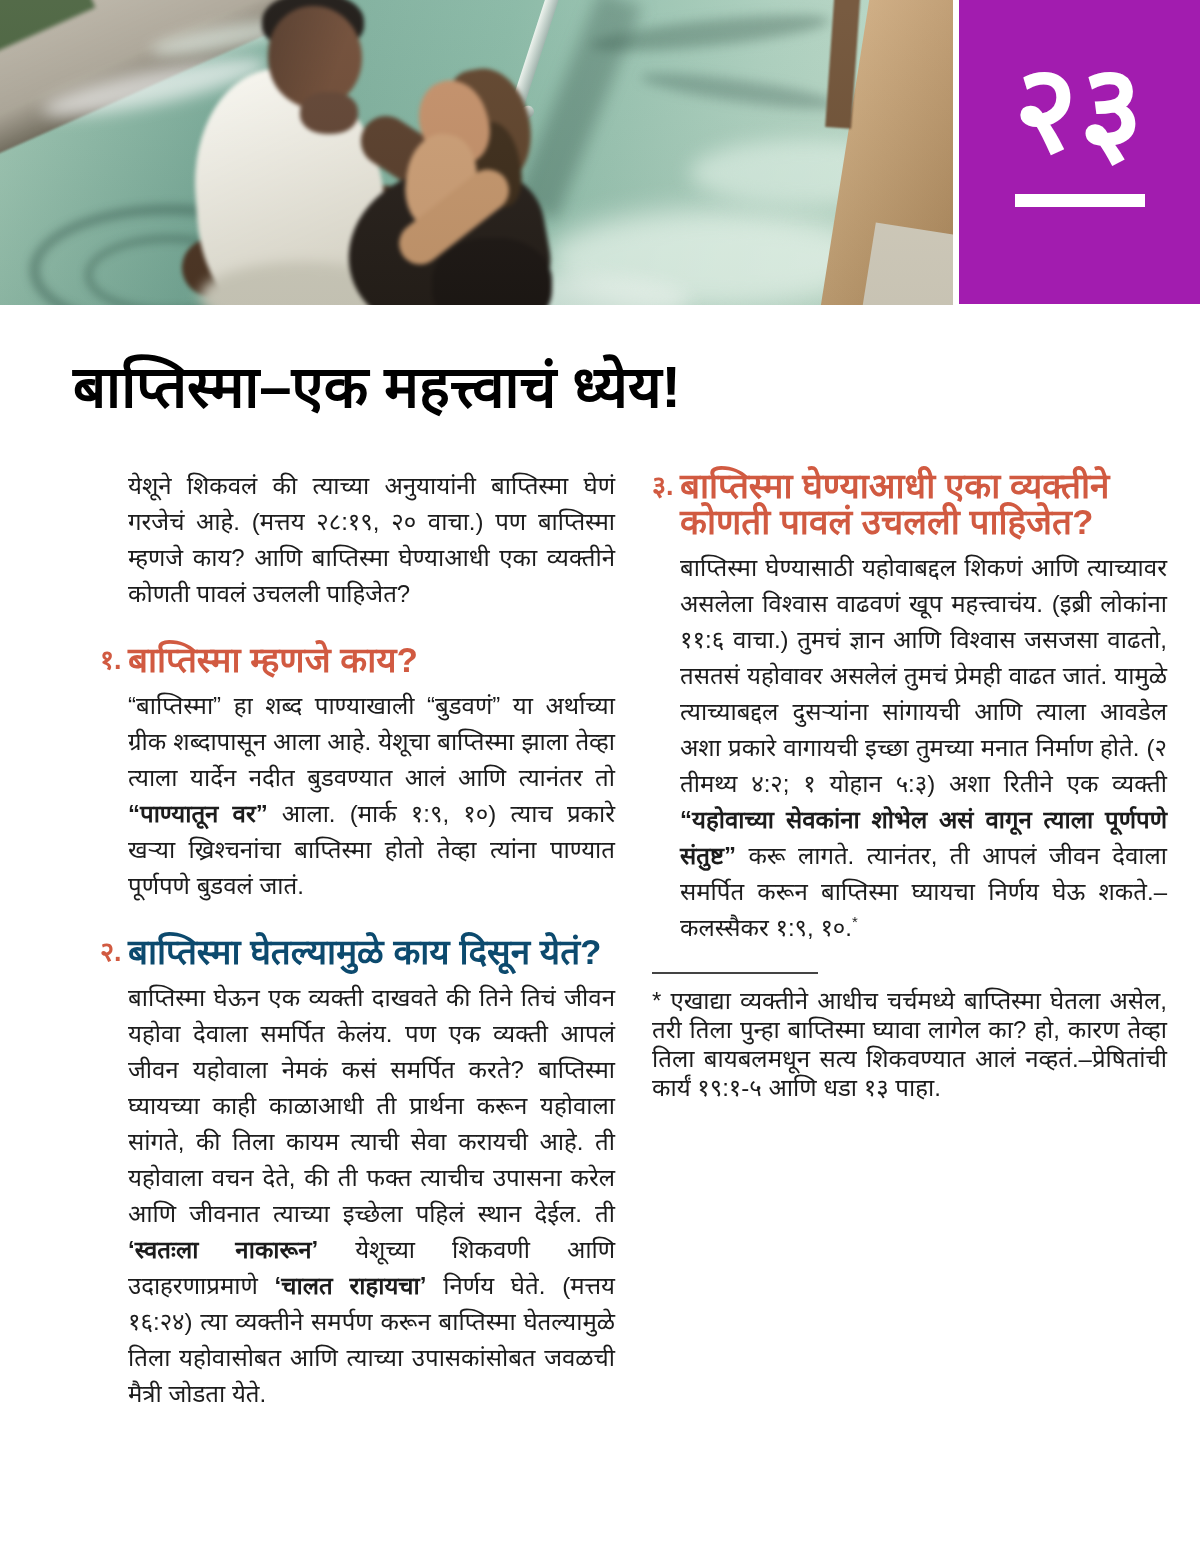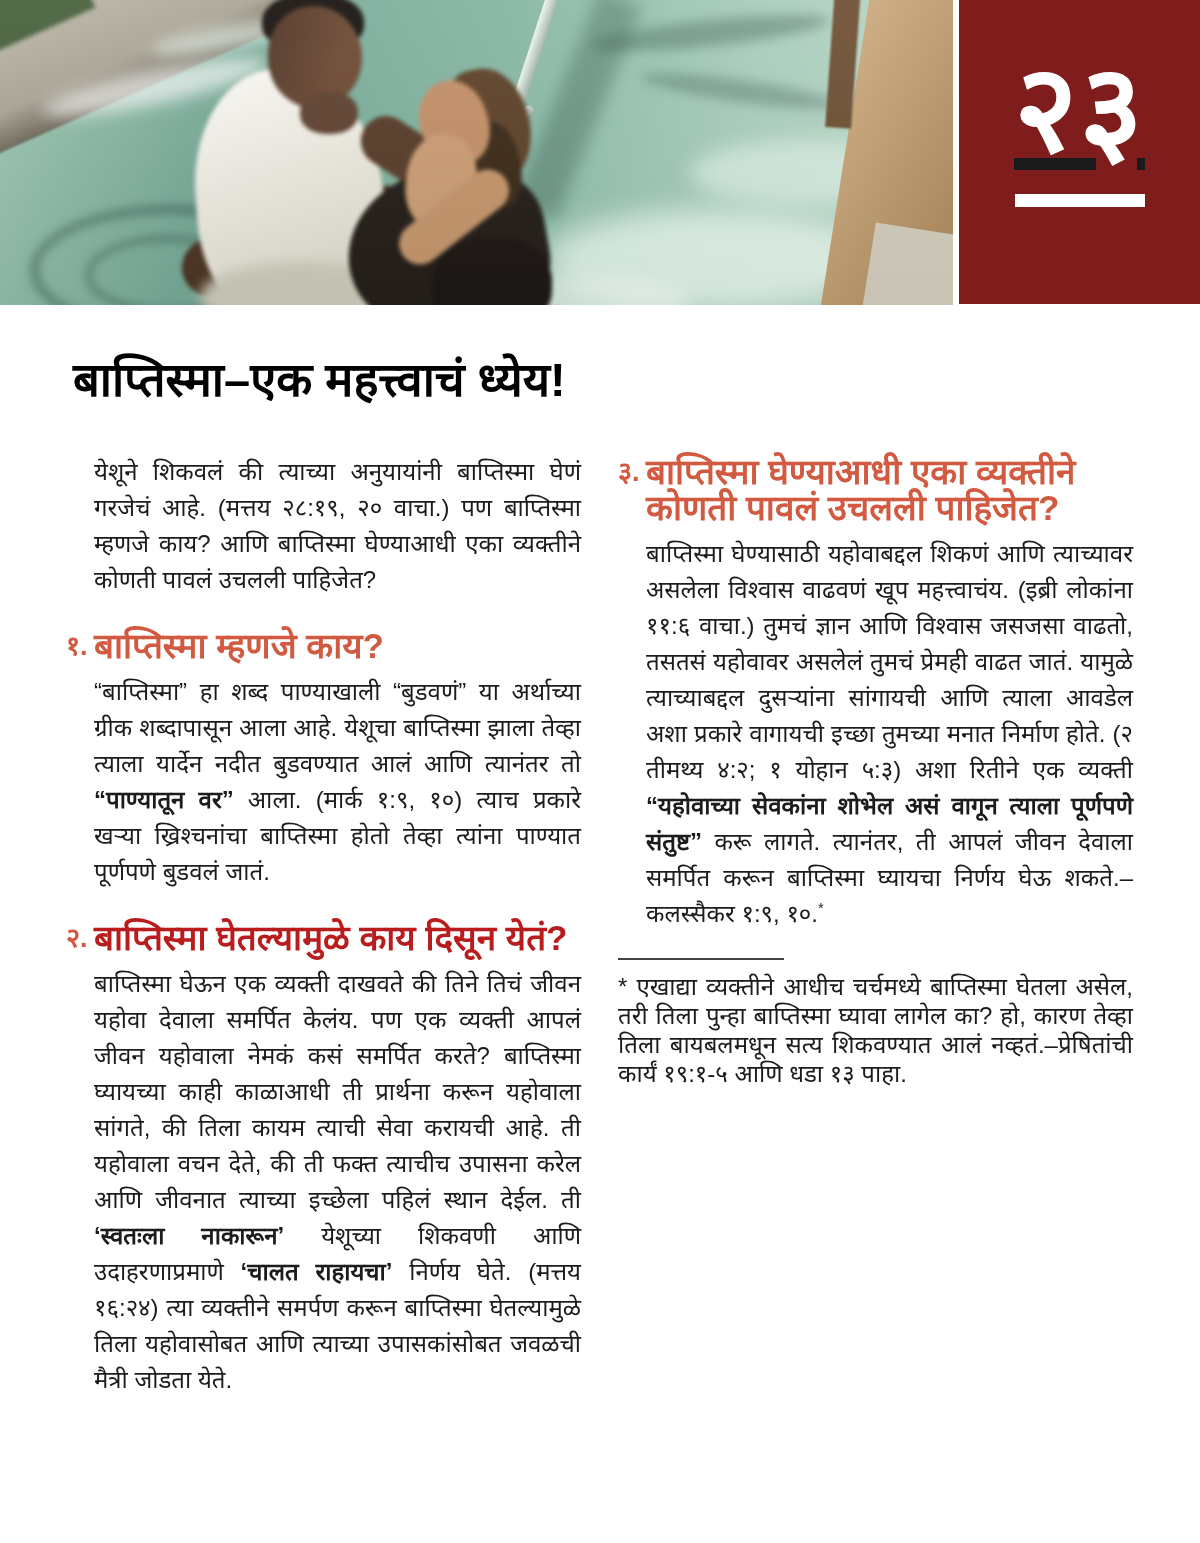--- a/index.html
+++ b/index.html
@@ -66,25 +66,25 @@
     color: #ffffff; font-weight: bold;
     font-size: 122px; line-height: 1.18;
     letter-spacing: 2px;
   }
   .badge-bar { width: 130px; height: 13px; background: #ffffff; margin-top: 12px; }
 
   
   .content { position: absolute; left: 0; top: 352px; width: 1200px; }
   .title {
     margin-left: 73px;
-    font-size: 47px; line-height: 1.2;
+    font-size: 58px; line-height: 1.2;
     font-weight: bold; color: #000000;
     letter-spacing: 0;
   }
-  .columns { display: flex; margin-left: 66px; margin-top: 46px; gap: 37px; }
+  .columns { display: flex; margin-left: 100px; margin-top: 46px; gap: 37px; }
   .col { width: 515px; }
   .body-text {
     font-size: 24px; line-height: 36px;
     text-align: justify; color: #1c1c1c;
   }
   .intro { padding-left: 28px; }
   .section { position: relative; padding-left: 28px; margin-top: 30px; }
   .section.first { margin-top: 0; }
   .sec-num {
     position: absolute; left: 0; top: 0;
@@ -137,41 +137,41 @@
     <div class="w-dress2"></div>
     <div class="w-hair"></div>
     <div class="w-hairwet"></div>
     <div class="w-face"></div>
     <div class="w-hands"></div>
     <div class="w-forearm"></div>
   </div>
   <div class="h-veil"></div>
 </div>
 
-<div class="badge" style="background: #7f1d1d; text-decoration: underline;">
+<div class="badge" style="background: #a21caf;">
   <div class="badge-num">२३</div>
   <div class="badge-bar"></div>
 </div>
 
 <div class="content">
   <h1 class="title">बाप्तिस्मा–एक महत्त्वाचं ध्येय!</h1>
 
   <div class="columns">
     <div class="col">
       <p class="body-text intro"><span>येशूने शिकवलं की त्याच्या अनुयायांनी बाप्तिस्मा घेणं गरजेचं आहे. (मत्तय २८:१९, २० वाचा.) पण बाप्तिस्मा म्हणजे काय? आणि बाप्तिस्मा घेण्याआधी एका व्यक्तीने कोणती पावलं उचलली पाहिजेत?</span></p>
 
       <div class="section">
         <span class="sec-num" style="color: rgb(209, 90, 65);">१.</span>
         <h2 class="sec-heading" style="color: rgb(209, 90, 65);">बाप्तिस्मा म्हणजे काय?</h2>
         <p class="body-text"><span>“बाप्तिस्मा” हा शब्द पाण्याखाली “बुडवणं” या अर्थाच्या ग्रीक शब्दापासून आला आहे. येशूचा बाप्तिस्मा झाला तेव्हा त्याला यार्देन नदीत बुडवण्यात आलं आणि त्यानंतर तो </span><b>“पाण्यातून वर”</b><span> आला. (मार्क १:९, १०) त्याच प्रकारे खऱ्या ख्रिश्चनांचा बाप्तिस्मा होतो तेव्हा त्यांना पाण्यात पूर्णपणे बुडवलं जातं.</span></p>
       </div>
 
       <div class="section">
         <span class="sec-num" style="color: rgb(209, 90, 65);">२.</span>
-        <h2 class="sec-heading" style="color: #b91c1c;">बाप्तिस्मा घेतल्यामुळे काय दिसून येतं?</h2>
+        <h2 class="sec-heading" style="color: #0c4a6e;">बाप्तिस्मा घेतल्यामुळे काय दिसून येतं?</h2>
         <p class="body-text"><span>बाप्तिस्मा घेऊन एक व्यक्ती दाखवते की तिने तिचं जीवन यहोवा देवाला समर्पित केलंय. पण एक व्यक्ती आपलं जीवन यहोवाला नेमकं कसं समर्पित करते? बाप्तिस्मा घ्यायच्या काही काळाआधी ती प्रार्थना करून यहोवाला सांगते, की तिला कायम त्याची सेवा करायची आहे. ती यहोवाला वचन देते, की ती फक्त त्याचीच उपासना करेल आणि जीवनात त्याच्या इच्छेला पहिलं स्थान देईल. ती </span><b>‘स्वतःला नाकारून’</b><span> येशूच्या शिकवणी आणि उदाहरणाप्रमाणे </span><b>‘चालत राहायचा’</b><span> निर्णय घेते. (मत्तय १६:२४) त्या व्यक्तीने समर्पण करून बाप्तिस्मा घेतल्यामुळे तिला यहोवासोबत आणि त्याच्या उपासकांसोबत जवळची मैत्री जोडता येते.</span></p>
       </div>
     </div>
 
     <div class="col">
       <div class="section first">
         <span class="sec-num" style="color: rgb(209, 90, 65);">३.</span>
         <h2 class="sec-heading" style="color: rgb(209, 90, 65);">बाप्तिस्मा घेण्याआधी एका व्यक्तीने कोणती पावलं उचलली पाहिजेत?</h2>
         <p class="body-text"><span>बाप्तिस्मा घेण्यासाठी यहोवाबद्दल शिकणं आणि त्याच्यावर असलेला विश्वास वाढवणं खूप महत्त्वाचंय. (इब्री लोकांना ११:६ वाचा.) तुमचं ज्ञान आणि विश्वास जसजसा वाढतो, तसतसं यहोवावर असलेलं तुमचं प्रेमही वाढत जातं. यामुळे त्याच्याबद्दल दुसऱ्यांना सांगायची आणि त्याला आवडेल अशा प्रकारे वागायची इच्छा तुमच्या मनात निर्माण होते. (२ तीमथ्य ४:२; १ योहान ५:३) अशा रितीने एक व्यक्ती </span><b>“यहोवाच्या सेवकांना शोभेल असं वागून त्याला पूर्णपणे संतुष्ट”</b><span> करू लागते. त्यानंतर, ती आपलं जीवन देवाला समर्पित करून बाप्तिस्मा घ्यायचा निर्णय घेऊ शकते.–कलस्सैकर १:९, १०.</span><sup>*</sup></p>
       </div>

